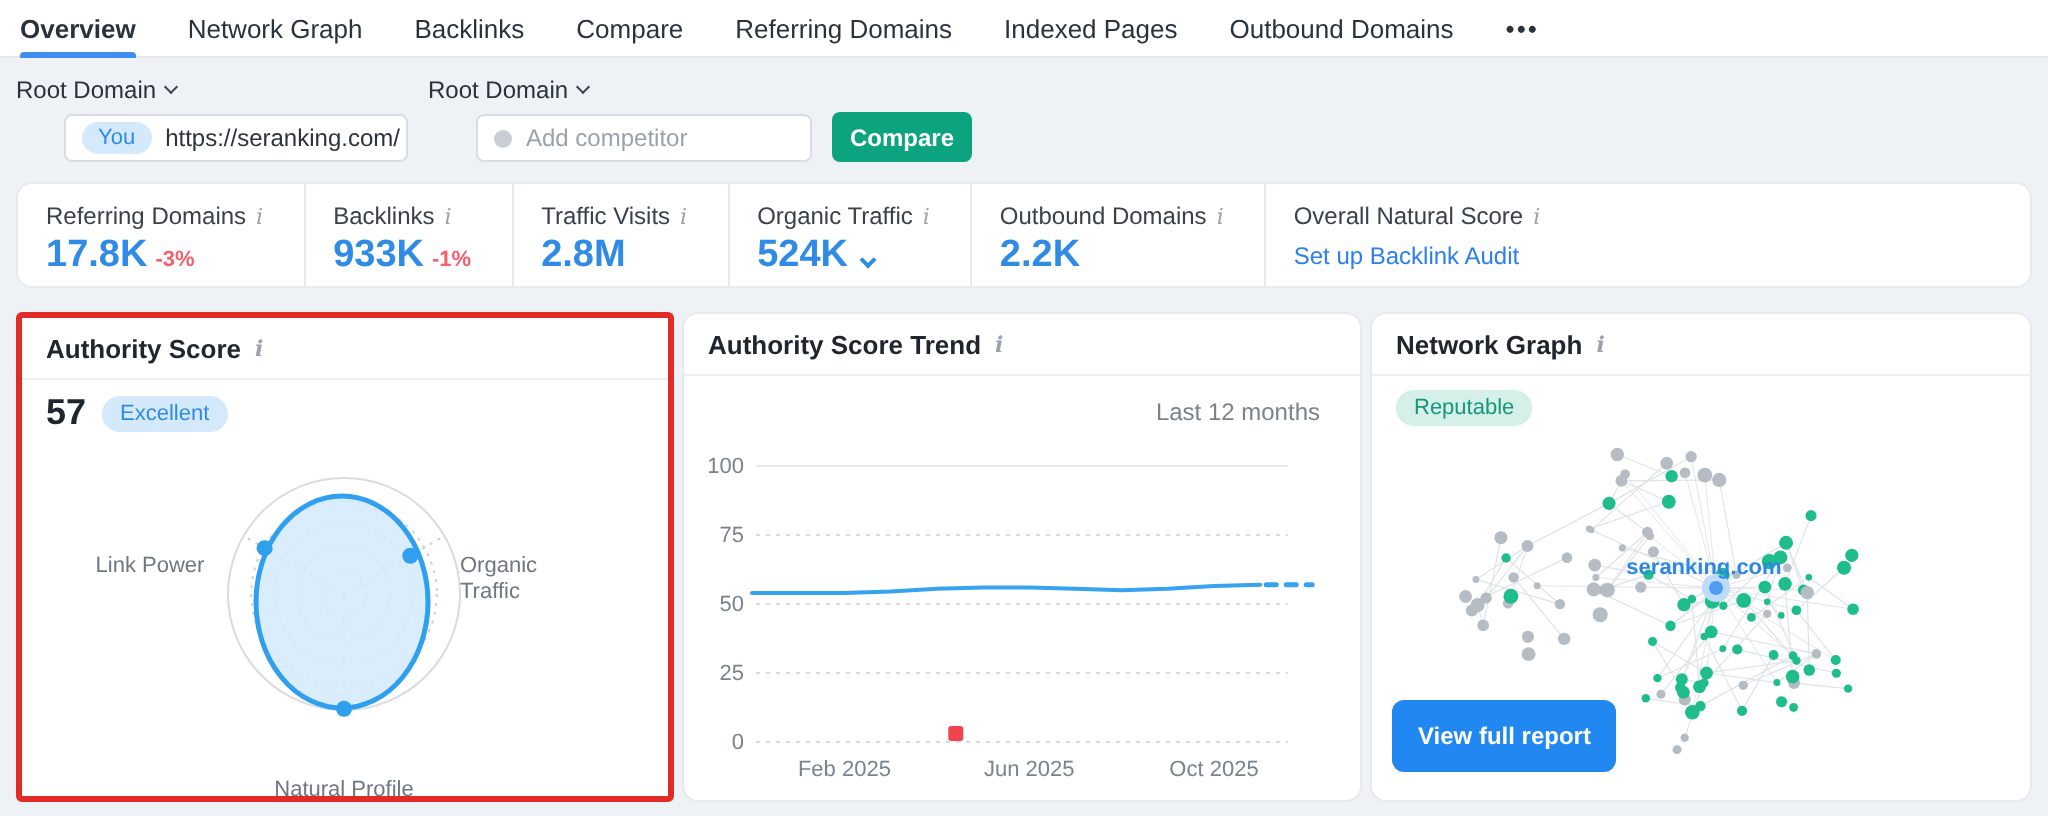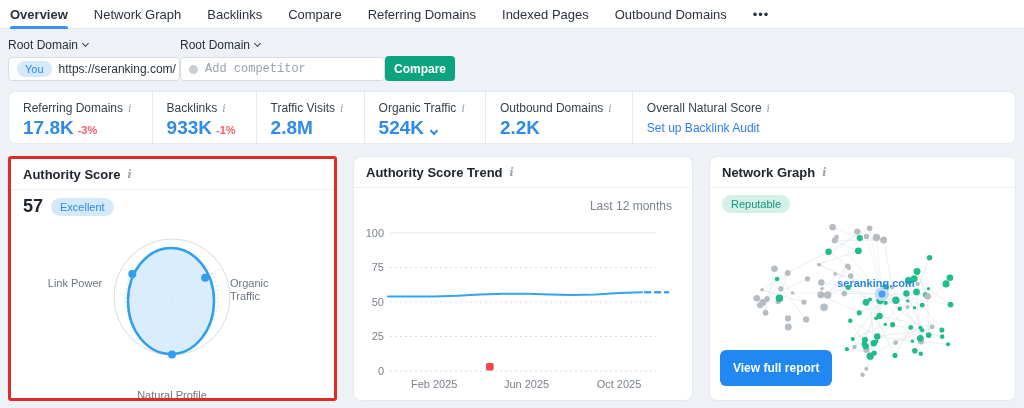--- a/index.html
+++ b/index.html
@@ -10,31 +10,31 @@
   .nav { background:#fff; border-bottom:1px solid #e4e8ec; height:29px;
     display:flex; align-items:center; gap:26px; padding:0 10px;text-align:right; }
   .tab { font-size:13px; color:#2a323c; cursor:pointer; position:relative;
     height:29px; display:flex; align-items:center; white-space:nowrap; }
   .tab.active { font-weight:700; }
   .tab.active::after { content:""; position:absolute; left:0; right:0; bottom:0;
     height:3px; background:#3f8ef0; border-radius:2px 2px 0 0; }
   .more-dots { font-size:13px; letter-spacing:1px; color:#2a323c; cursor:pointer; }
 
   
-  .cbar { display:flex; align-items:flex-end; padding:9px 8px 0 8px; }
+  .cbar { display:flex; align-items:flex-end; gap:10px; padding:9px 8px 0 8px; }
   .field-col { display:flex; flex-direction:column; }
   .field-label { font-size:12px; color:#2a323c; margin-bottom:5px; display:flex;
     align-items:center; gap:5px; cursor:pointer; }
   .chev { width:5px; height:5px; border-right:1.5px solid #39424d;
     border-bottom:1.5px solid #39424d; transform:rotate(45deg); display:inline-block;
     margin-top:-3px; }
   .input-box { height:24px; background:#fff; border:1px solid #d8dde3;
-    border-radius:4px; display:flex; align-items:center; padding:0 8px; gap:7px; }
+    border-radius:4px; display:flex; align-items:center; padding:0 8px; gap:7px;margin-left:24px; }
   .you-box { width:172px; }
-  .comp-box { width:205px;font-family:Liberation Mono, monospace; }
+  .comp-box { width:168px; }
   .you-pill { background:#d4e9fc; color:#2f8be6; font-size:11px; padding:2px 8px;
     border-radius:9px; }
   .url-text { font-size:12px; color:#2c333b; }
   .ph-dot { width:9px; height:9px; border-radius:50%; background:#c9ced4; }
   .placeholder { font-size:12px; color:#9aa2ab; }
   .btn-compare { height:25px; background:#0ca47e; color:#fff; border:none;
     border-radius:4px; font-size:12px; font-weight:700; padding:0 9px;
     cursor:pointer; font-family:"Liberation Sans",sans-serif; }
   .link-add { font-size:12px; color:#2b7ff2; cursor:pointer; margin-bottom:5px;
     margin-left:4px; white-space:nowrap; }
@@ -50,21 +50,21 @@
     color:#9aa3ad; cursor:pointer; }
   .m-value-row { display:flex; align-items:baseline; gap:4px; }
   .m-value { font-size:19px; font-weight:700; color:#2f8be6; }
   .m-delta { font-size:11px; font-weight:700; color:#f2606d; }
   .m-chev { width:6px; height:6px; border-right:2px solid #2f8be6;
     border-bottom:2px solid #2f8be6; transform:rotate(45deg); display:inline-block;
     margin-left:3px; margin-bottom:3px; cursor:pointer; }
   .m-link { font-size:12px; color:#2b7ff2; cursor:pointer; margin-top:4px; white-space:nowrap; }
 
   
-  .cards { margin:12px 8px 0 8px; display:flex; gap:16px; }
+  .cards { margin:12px 8px 0 8px; display:flex; gap:4px; }
   .card { background:#fff; border:1px solid #e6e9ed; border-radius:8px; height:245px;
     position:relative; overflow:hidden; }
   .card.hl { border:3px solid #e22b26; border-radius:3px; }
   .card-h { padding:8px 12px; font-size:13px; font-weight:700; color:#20262e;
     border-bottom:1px solid #eef1f3; display:flex; align-items:center; gap:7px; height:31px; }
   .card-b { position:relative; height:208px; }
   .c1 { width:329px; }
   .c2 { width:340px; }
   .c3 { flex:1; }
 

